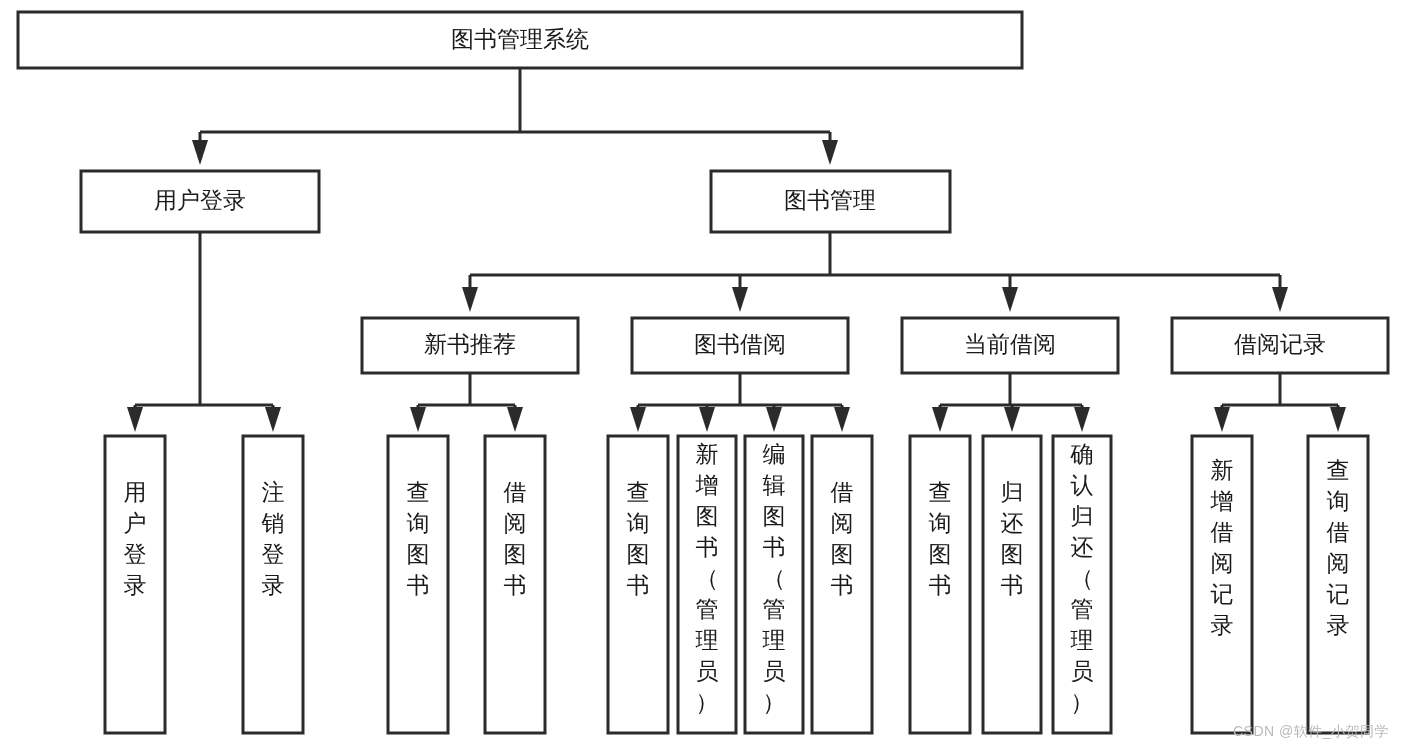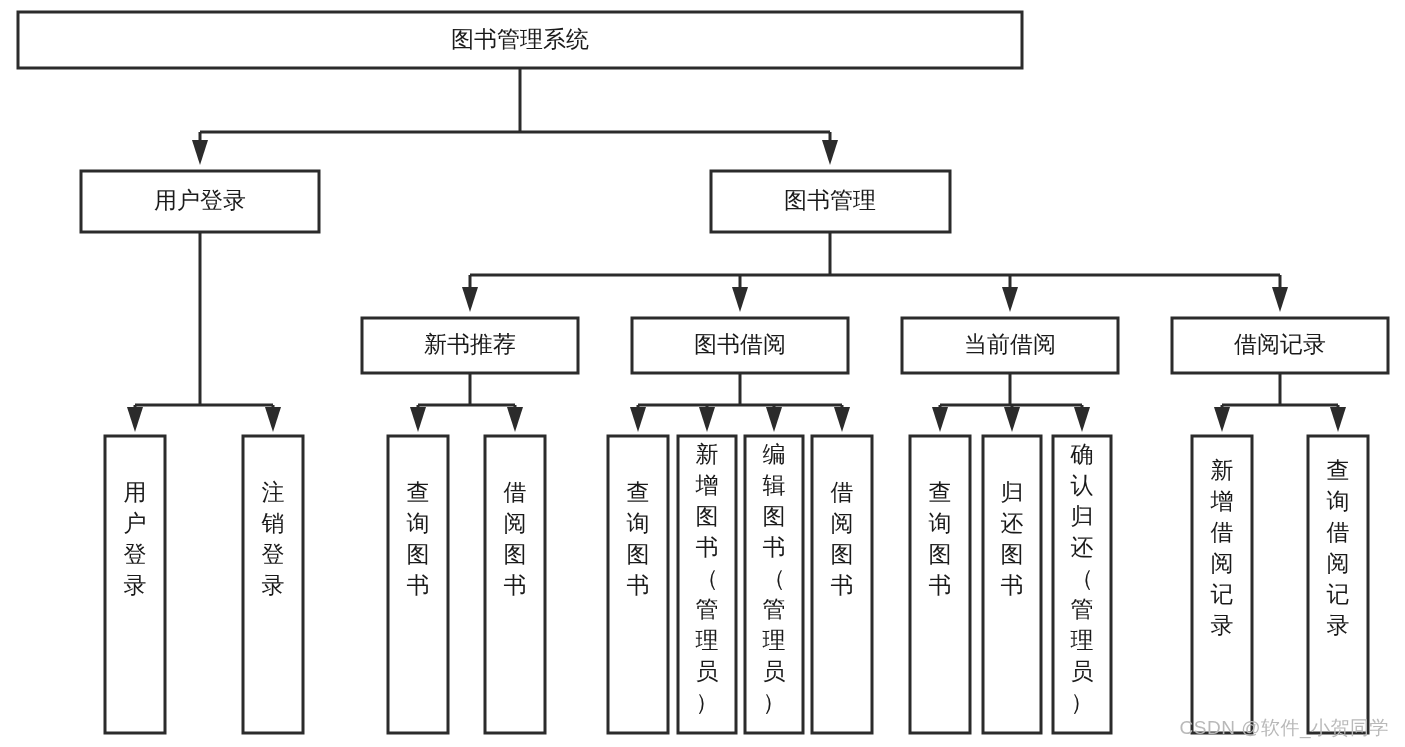--- a/index.html
+++ b/index.html
@@ -54,21 +54,21 @@
     fill: #1a1a1a;
     font-family: "Liberation Sans", "DejaVu Sans", sans-serif;
     font-size: 23px;
     text-anchor: middle;
   }
   .watermark {
     position: absolute;
     right: 16px;
     bottom: 6px;
     font-family: "Liberation Sans", "DejaVu Sans", sans-serif;
-    font-size: 19px;
+    font-size: 14px;
     color: #b9b9b9;
     letter-spacing: 0.5px;
     white-space: nowrap;
     user-select: none;
   }
 </style>
 </head>
 <body>
 
 <div id="diagram-root">

